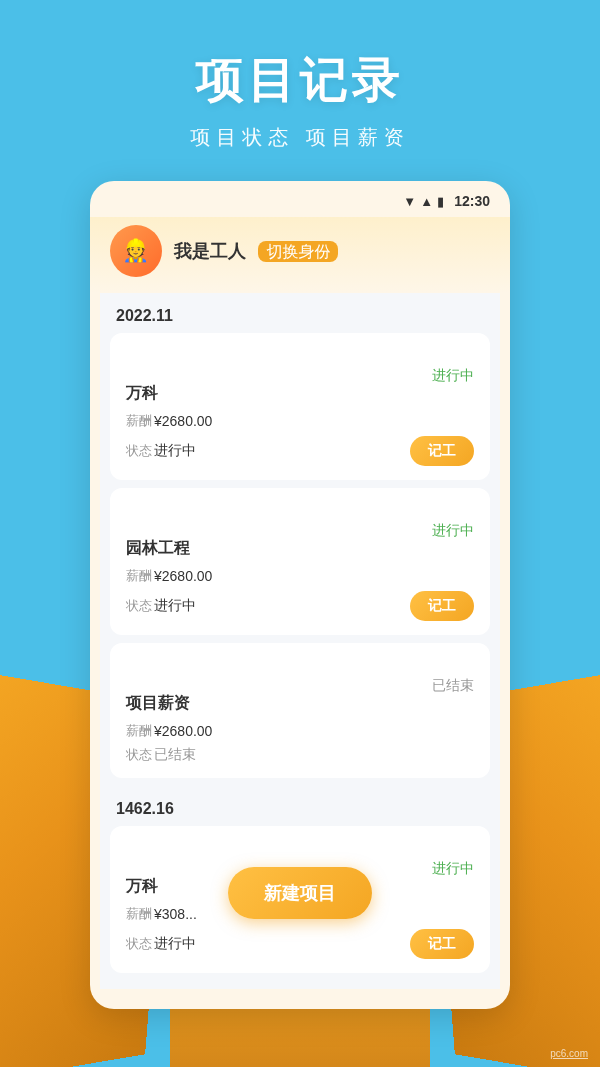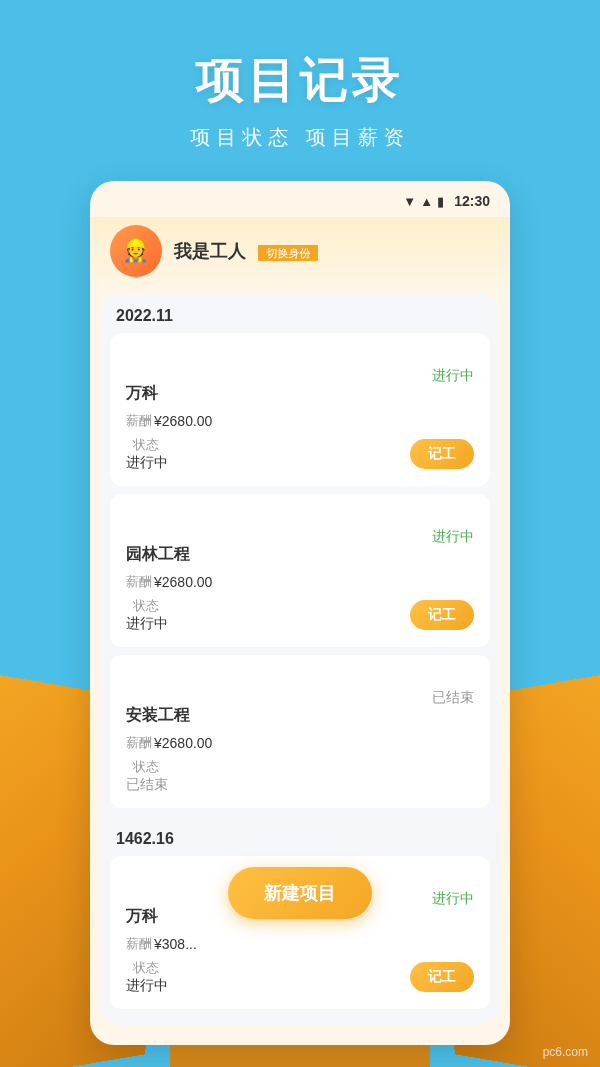--- a/index.html
+++ b/index.html
@@ -142,30 +142,30 @@
 
     .user-name {
       font-size: 18px;
       font-weight: 700;
       color: #333;
     }
 
     .switch-badge {
       background: #F4A623;
       color: #fff;
-      font-size: 11px;
+      font-size: 16px;
       padding: 2px 8px;
-      border-radius: 1px;
+      border-radius: 8px;
       margin-left: 8px;
     }
 
     .card-body {
       background: #f5f7fa;
       margin: 0 10px;
-      border-radius: 23px;
+      border-radius: 0;
       padding: 0 0 8px;
       overflow: hidden;
     }
 
     .date-label {
       font-size: 16px;
       font-weight: 600;
       color: #333;
       padding: 14px 16px 8px;
       background: #f5f7fa;
@@ -225,21 +225,20 @@
       display: flex;
       justify-content: space-between;
       align-items: center;
       margin-top: 6px;
     }
 
     .status-row {
       display: flex;
       align-items: center;
       font-size: 13px;
-      flex-direction: column;
     }
 
     .record-btn {
       background: linear-gradient(135deg, #FFC043 0%, #F4A623 100%);
       color: #fff;
       border: none;
       border-radius: 20px;
       padding: 6px 18px;
       font-size: 14px;
       font-weight: 600;
@@ -261,23 +260,24 @@
       font-weight: 700;
       cursor: pointer;
       box-shadow: 0 4px 16px rgba(244,166,35,0.5);
       white-space: nowrap;
     }
 
     .watermark {
       position: absolute;
       bottom: 8px;
       right: 12px;
-      font-size: 12px;
+      font-size: 10px;
       color: rgba(255,255,255,0.7);
       z-index: 50;
+      text-decoration: underline;
     }
   </style>
 </head>
 <body>
 
 <div class="bg-top"></div>
 <div class="bg-bottom">
   <div class="gold-left"></div>
   <div class="gold-right"></div>
   <div class="gold-center"></div>
@@ -346,21 +346,21 @@
         <div class="status-row">
           <span class="info-label">状态</span>
           <span class="info-value">进行中</span>
         </div>
         <button class="record-btn">记工</button>
       </div>
     </div>
 
     <div class="project-card">
       <div class="project-header">
-        <span class="project-name">安装工程</span>
+        <span class="project-name">项目薪资</span>
         <span class="status-ended">已结束</span>
       </div>
       <div class="project-info-row">
         <span class="info-label">薪酬</span>
         <span class="info-value">¥2680.00</span>
       </div>
       <div class="project-footer">
         <div class="status-row">
           <span class="info-label">状态</span>
           <span class="info-value" style="color:#999;">已结束</span>

